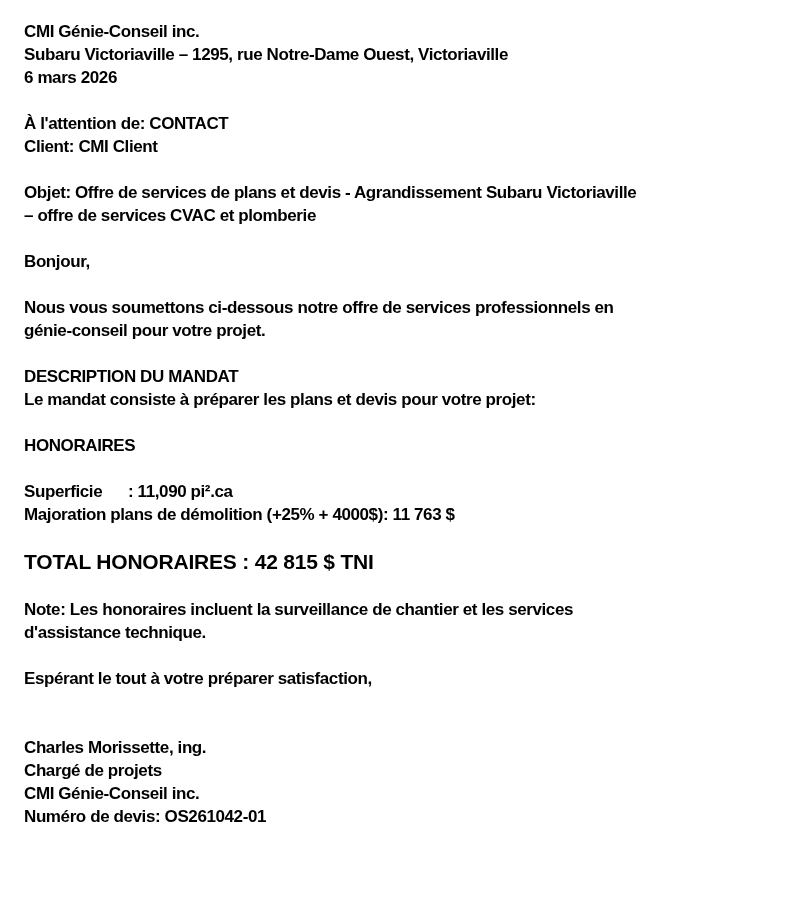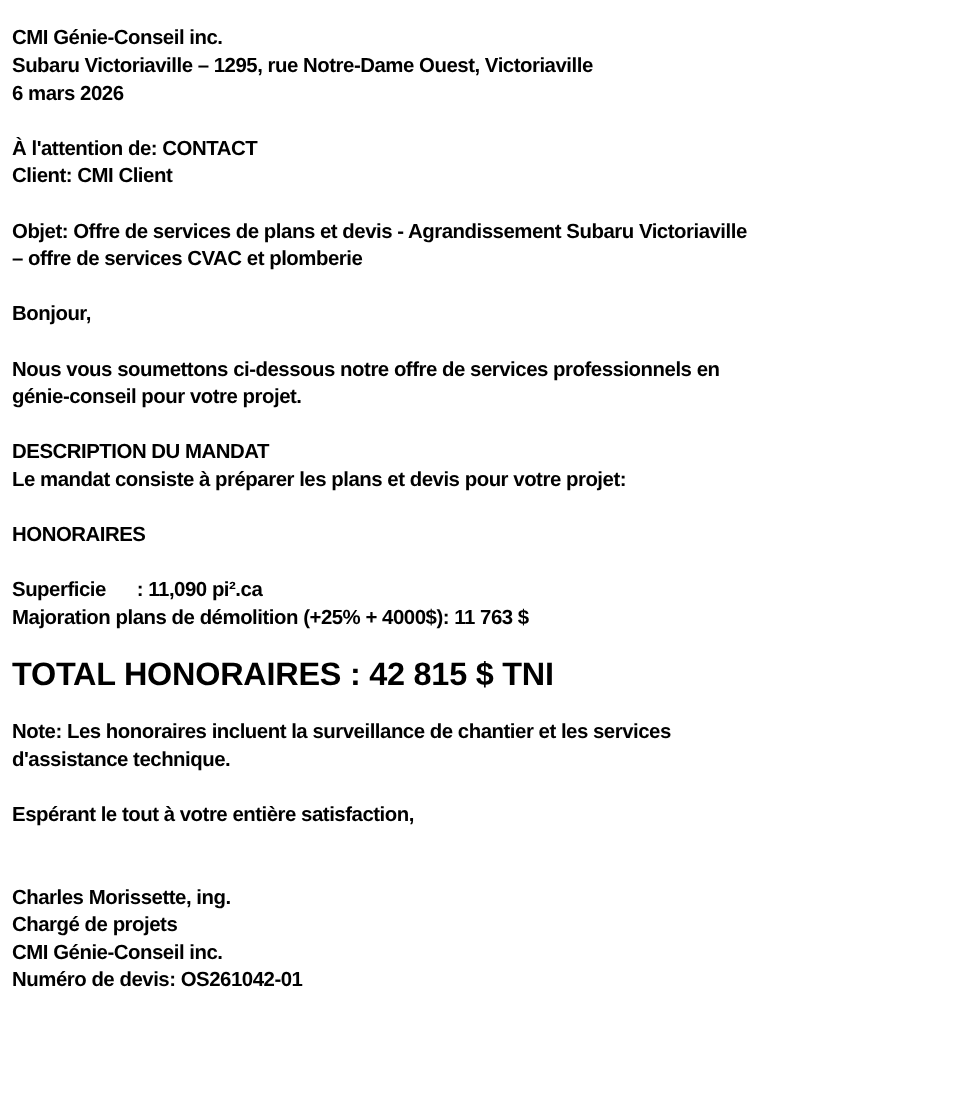--- a/index.html
+++ b/index.html
@@ -5,37 +5,37 @@
   html, body {
     margin: 0;
     padding: 0;
     background: #ffffff;
   }
   .doc {
     position: relative;
     width: 806px;
     height: 920px;
     box-sizing: border-box;
-    padding: 20px 12px 0 10px;
+    padding: 20px 12px 0 24px;
     background: #ffffff;
     color: #000000;
     font-family: "Liberation Sans", sans-serif;
     font-weight: bold;
     font-size: 17px;
     line-height: 23px;
     letter-spacing: -0.4px;
     overflow: hidden;
   }
   .line { white-space: pre; }
   .blank { height: 23px; }
   .fee-row { display: flex; }
   .fee-label { flex: 0 0 auto; width: 104px; }
   .fee-value { flex: 0 0 auto; }
   .total-line {
-    font-size: 27px;
+    font-size: 21px;
     line-height: 26px;
     letter-spacing: -0.2px;
     white-space: pre;
   }
 </style>
 </head>
 <body>
 
 <div class="doc">
 
@@ -83,21 +83,21 @@
 
   <div class="total-line">TOTAL HONORAIRES : 42 815 $ TNI</div>
 
   <div class="blank"></div>
 
   <div class="line">Note: Les honoraires incluent la surveillance de chantier et les services</div>
   <div class="line">d'assistance technique.</div>
 
   <div class="blank"></div>
 
-  <div class="line">Espérant le tout à votre entière satisfaction,</div>
+  <div class="line">Espérant le tout à votre préparer satisfaction,</div>
 
   <div class="blank"></div>
   <div class="blank"></div>
 
   <div class="line">Charles Morissette, ing.</div>
   <div class="line">Chargé de projets</div>
   <div class="line">CMI Génie-Conseil inc.</div>
   <div class="line">Numéro de devis: OS261042-01</div>
 
 </div>

